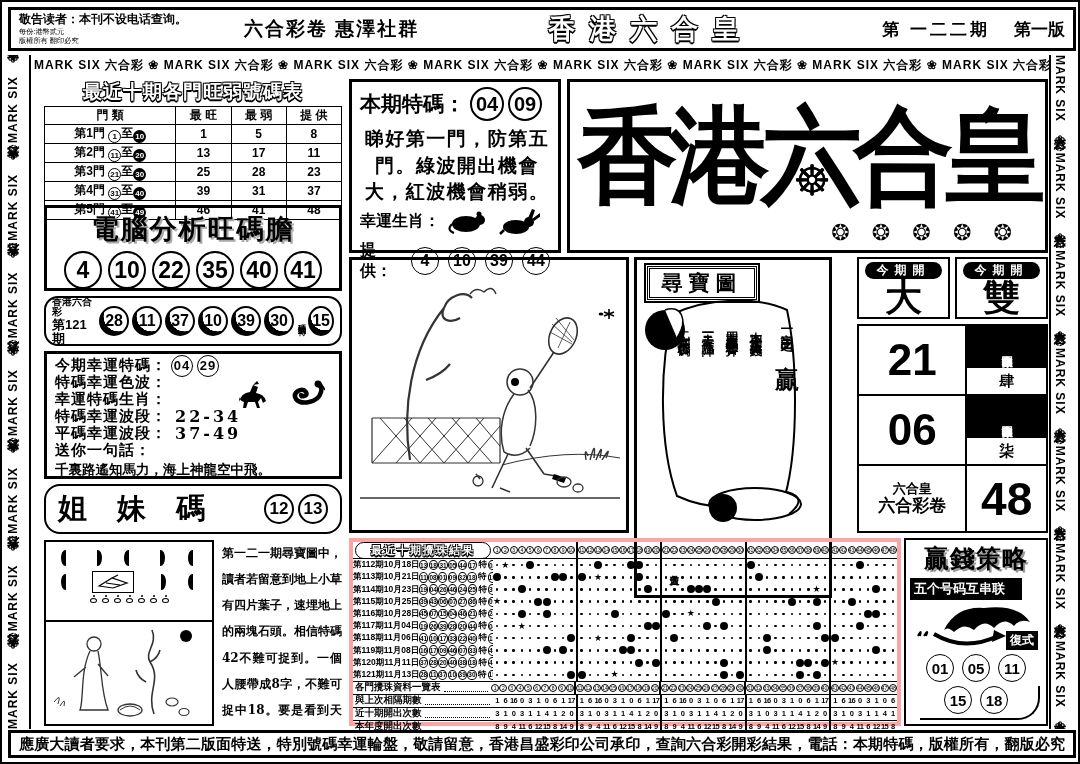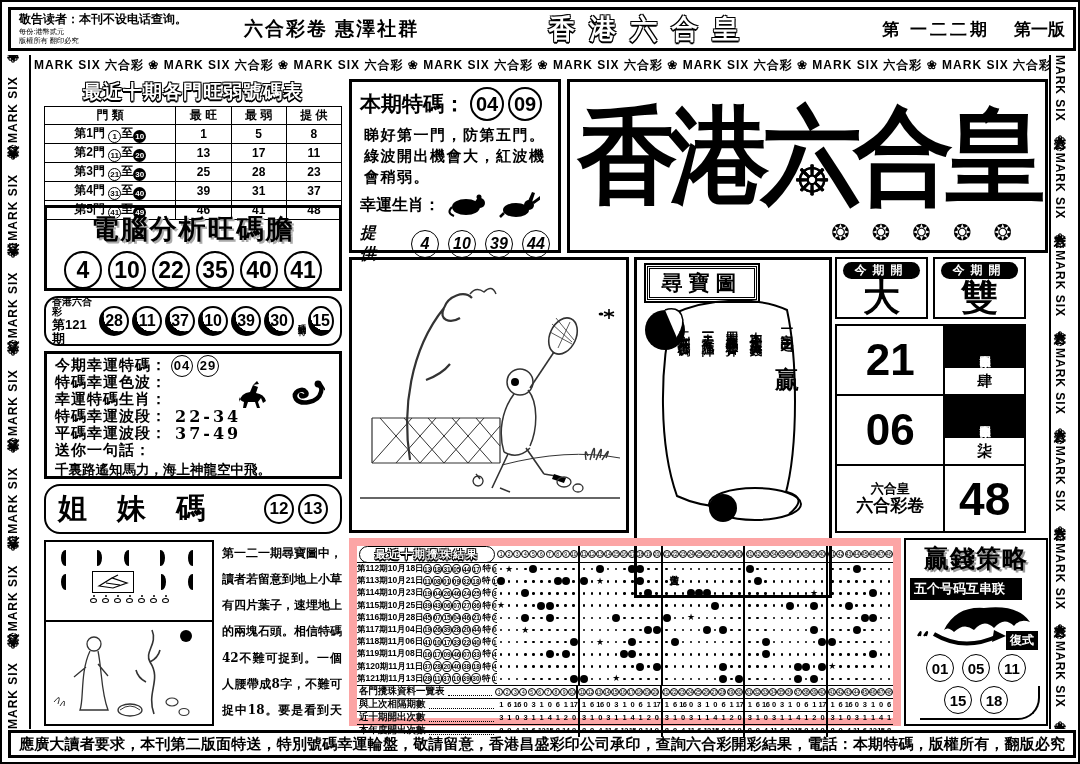--- a/index.html
+++ b/index.html
@@ -85,39 +85,39 @@
   .peb::after { content:""; position:absolute; width:2px; height:2px; background:#000; border-radius:50%; top:-4px; left:2px; }
   .fig-bot { height:99px; }
   .notetext { left:186px; top:463px; width:120px; height:186px; font-size:12px; font-weight:bold; font-family:"DejaVu Serif",serif;
     line-height:2.18; text-align:justify; overflow:hidden; }
   
   .tbox { left:313px; top:2px; width:212px; height:174px; border:3.5px solid #000; padding:5px 8px; }
   .tb-row1 { display:flex; align-items:center; gap:5px; }
   .tb-title { font-size:21px; font-weight:900; font-family:"DejaVu Serif",serif; }
   .tb-ball { width:34px; height:34px; border:2px solid #000; border-radius:50%; display:flex; align-items:center; justify-content:center;
     font-size:20px; font-weight:bold; }
-  .tb-tip { font-size:15px; font-weight:bold; font-family:"DejaVu Serif",serif; line-height:1.4; letter-spacing:1.5px; margin:4px 0 2px 4px; }
+  .tb-tip { font-size:19px; font-weight:bold; font-family:"DejaVu Serif",serif; line-height:1.4; letter-spacing:1.5px; margin:4px 0 2px 4px;text-align:center; }
   .tb-zrow { display:flex; align-items:center; gap:6px; height:30px; }
   .tb-zlabel, .tb-plabel { font-size:16px; font-weight:bold; font-family:"DejaVu Serif",serif; }
-  .tb-prow { display:flex; align-items:center; gap:8px; margin-top:3px;font-style:italic; }
+  .tb-prow { display:flex; align-items:center; gap:8px; margin-top:3px; }
   .p-ball { width:28px; height:28px; border:1.5px solid #000; border-radius:50%; display:flex; align-items:center; justify-content:center;
     font-size:16px; font-weight:bold; }
   
   .pic { left:313px; top:180px; width:280px; height:276px; border:3px solid #000; }
   
   .tmap { left:598px; top:180px; width:198px; height:341px; border:3px solid #000; position:absolute; }
   .tmap-title { position:absolute; left:10px; top:6px; width:110px; border:3px double #000; outline:2px solid #000; outline-offset:1px;
     text-align:center; font-size:21px; font-weight:900; letter-spacing:6px; font-family:"DejaVu Serif",serif; background:#fff; z-index:2; }
   .scroll-svg { position:absolute; left:0; top:26px; }
   .scroll-text { position:absolute; left:38px; top:62px; height:170px; display:flex; flex-direction:row-reverse; gap:7px; z-index:2; }
   .scol { writing-mode:vertical-rl; font-size:12.5px; font-weight:bold; font-family:"DejaVu Serif",serif; letter-spacing:2px; }
   .swin { font-size:24px; font-weight:900; }
   .ssign { position:absolute; left:30px; bottom:28px; writing-mode:vertical-rl; font-size:10px; font-weight:bold; z-index:2; }
   
-  .rpanel { left:779px; top:180px; width:211px; height:276px;padding-left:20px; }
+  .rpanel { left:801px; top:180px; width:211px; height:276px;padding-left:20px; }
   .rp-heads { display:flex; gap:5px; height:62px; }
   .rp-head { flex:1; border:2.5px solid #000; text-align:center; padding-top:2px; }
   .rp-pill { background:#000; color:#fff; border-radius:9px; font-size:12px; font-weight:bold; letter-spacing:6px; width:86%; margin:1px auto 0; }
   .rp-char { font-size:37px; font-weight:900; line-height:1.0; }
   .rp-table { border:2.5px solid #000; margin-top:5px; }
   .rp-row { display:flex; border-bottom:2px solid #000; height:70px; }
   .rp-row:last-child { border-bottom:none; height:65px; }
   .rp-num { flex:1.35; display:flex; align-items:center; justify-content:center; font-size:44px; font-weight:bold; }
   .rp-side { flex:1; border-left:2px solid #000; display:flex; flex-direction:column; }
   .rp-black { background:#000; color:#fff; height:42px; writing-mode:vertical-rl; font-size:11px; font-weight:bold;
@@ -137,29 +137,29 @@
   .st-ball { width:28px; height:28px; border:1.5px solid #000; border-radius:50%; display:flex; align-items:center; justify-content:center;
     font-size:15px; font-weight:bold; }
   .strat-corner { position:absolute; right:6px; bottom:4px; width:120px; height:34px; border-right:2px solid #000; border-bottom:2px solid #000; border-radius:0 0 22px 0; }
   
   .mast { left:531px; top:2px; width:481px; height:174px; border:3px solid #000; position:absolute; overflow:hidden; }
   .mast-big { position:absolute; left:0; top:8px; width:100%; text-align:center; font-size:100px; font-weight:900;
     font-family:"DejaVu Serif",serif; letter-spacing:-8px; transform:scaleY(1.05); }
   .mast-wheel { position:absolute; left:47%; top:44%; font-size:42px; z-index:2; color:#000; text-shadow:0 0 0 #000; }
   .mast-flowers { position:absolute; left:55%; bottom:4px; font-size:22px; letter-spacing:8px; z-index:2; }
   
-  .recent { left:313px; top:461px; width:552px; height:188px; border:8px solid #fca5a5; font-family:"Liberation Sans",sans-serif; }
+  .recent { left:313px; top:461px; width:552px; height:188px; border:4px solid #fca5a5; font-family:"Liberation Sans",sans-serif; }
   .rc-head { display:flex; align-items:center; height:17px; border-bottom:1px solid #000; }
   .rc-pill { width:136px; text-align:center; border:1.5px solid #000; border-radius:9px; margin:0 2px; font-size:11px; font-weight:900; letter-spacing:2px; }
   .rc-dotzone { flex:1; display:flex; height:100%; }
   .rc-grp { display:flex; align-items:center; }
   .rc-grp + .rc-grp { border-left:2px solid #000; }
   .rc-cell { flex:1; display:flex; align-items:center; justify-content:center; min-width:0; }
   .hc { width:8px; height:8px; border:0.5px solid #000; border-radius:50%; font-size:5px; display:flex; align-items:center; justify-content:center; }
-  .rc-row { display:flex; align-items:flex-start; height:12.2px; }
+  .rc-row { display:flex; align-items:flex-end; height:12.2px; }
   .rc-label { width:140px; display:flex; align-items:center; white-space:nowrap; overflow:hidden; }
   .rc-issue { font-size:8.5px; font-weight:bold; width:66px; }
   .rc-mini { width:10.5px; height:10.5px; border:1px solid #000; border-radius:50%; font-size:6.5px; font-weight:bold;
     display:inline-flex; align-items:center; justify-content:center; margin-right:0.5px; }
   .rc-te { font-size:8.5px; font-weight:900; margin:0 1px; }
   .dot { width:2.5px; height:2.5px; background:#000; border-radius:50%; }
   .bdot { width:8px; height:8px; background:#000; border-radius:50%; }
   .star { font-size:9px; line-height:1; }
   .rc-foot { display:flex; align-items:center; height:13px; border-top:1px solid #000; }
   .rc-flabel { width:140px; display:flex; align-items:flex-end; font-size:9.5px; font-weight:bold; white-space:nowrap; padding-left:2px; }

